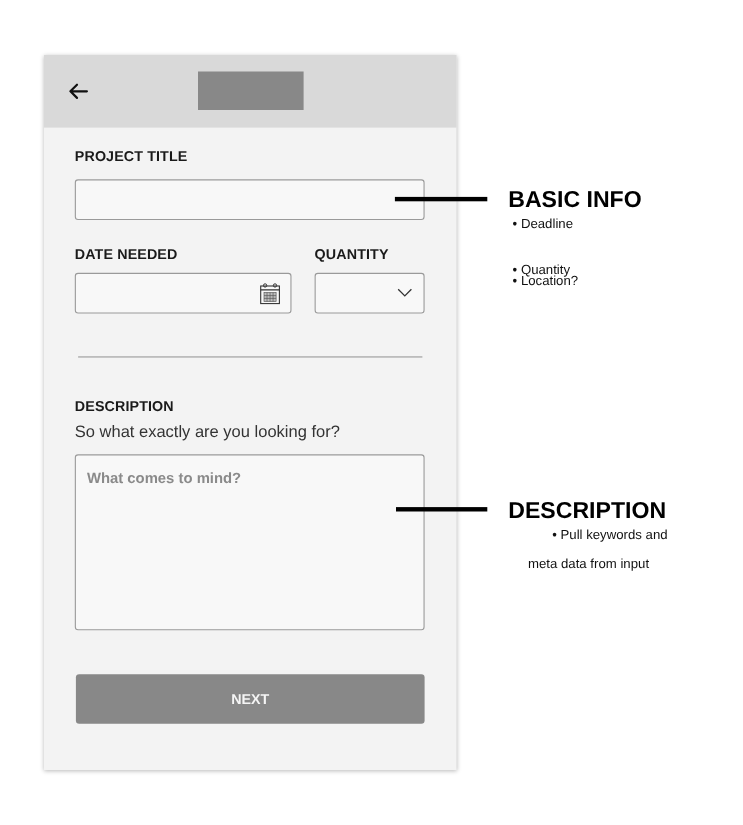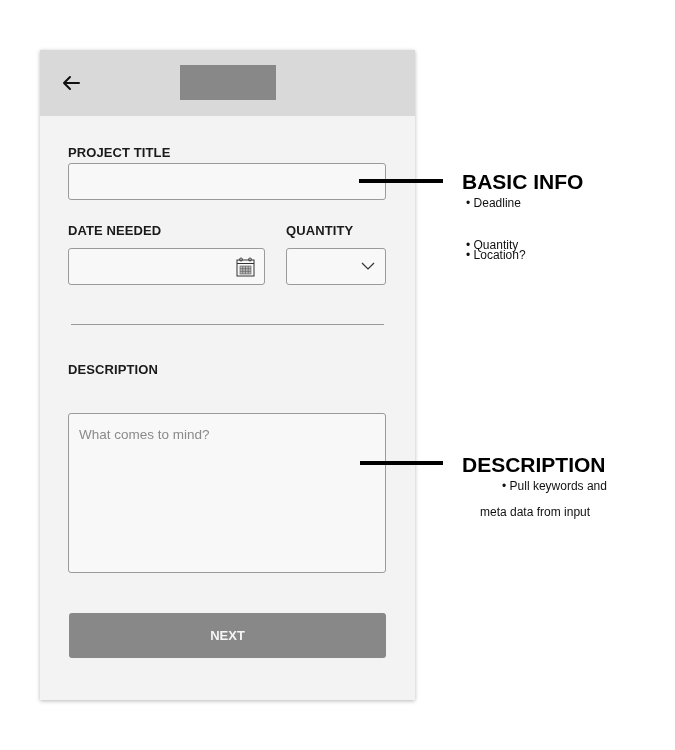--- a/index.html
+++ b/index.html
@@ -49,21 +49,21 @@
 <body>
 
 <div class="phone">
   <div class="appbar">
     <svg class="back" viewBox="0 0 22 22">
       <path d="M19 11H4 M10 5 L4 11 L10 17" stroke="#111" stroke-width="2" fill="none" stroke-linecap="round" stroke-linejoin="round"></path>
     </svg>
     <div class="title-block"></div>
   </div>
 
-  <div class="label" style="left:28px; top:84px;margin-top:11px;">PROJECT TITLE</div>
+  <div class="label" style="left:28px; top:84px;">PROJECT TITLE</div>
   <input class="field" style="left: 28px; top: 113px; width: 318px; height: 37px;" value="">
 
   <div class="label" style="left:28px; top:173px;">DATE NEEDED</div>
   <div class="field" style="left:28px; top:198px; width:197px; height:37px;">
     <svg class="cal" viewBox="0 0 19 20">
       <rect x="1" y="3" width="17" height="16" fill="#f8f8f8" stroke="#333" stroke-width="1"></rect>
       <line x1="1" y1="6.5" x2="18" y2="6.5" stroke="#333" stroke-width="1"></line>
       <circle cx="5" cy="2.5" r="1.5" fill="none" stroke="#333" stroke-width="0.9"></circle>
       <circle cx="14" cy="2.5" r="1.5" fill="none" stroke="#333" stroke-width="0.9"></circle>
       <rect x="4" y="9" width="11" height="8" fill="#bbb" stroke="#555" stroke-width="0.6"></rect>
@@ -74,21 +74,22 @@
   <div class="label" style="left:246px; top:173px;">QUANTITY</div>
   <div class="field" style="left:246px; top:198px; width:100px; height:37px;">
     <svg class="chev" viewBox="0 0 14 9">
       <path d="M1 1 L7 7 L13 1" stroke="#333" stroke-width="1.2" fill="none"></path>
     </svg>
   </div>
 
   <div class="divider"></div>
 
   <div class="label" style="left:28px; top:312px;">DESCRIPTION</div>
-  <textarea class="field" style="left: 28px; top: 363px; width: 318px; height: 160px;" placeholder="What comes to mind?"></textarea>
+  <div class="subtext">So what exactly are you looking for?</div>
+  <textarea class="field" style="left: 28px; top: 363px; width: 318px; height: 160px; font-weight: bold;" placeholder="What comes to mind?"></textarea>
 
   <div class="next">NEXT</div>
 </div>
 
 <div class="connector" style="left:359px; top:179px; width:84px;"></div>
 <div class="note-title" style="left:462px; top:170px;">BASIC INFO</div>
 <div class="note-item" style="left:466px; top:196px;">• Deadline</div>
 <div class="note-item" style="left:466px; top:238px;">• Quantity</div>
 <div class="note-item" style="left:466px; top:248px;">• Location?</div>
 

